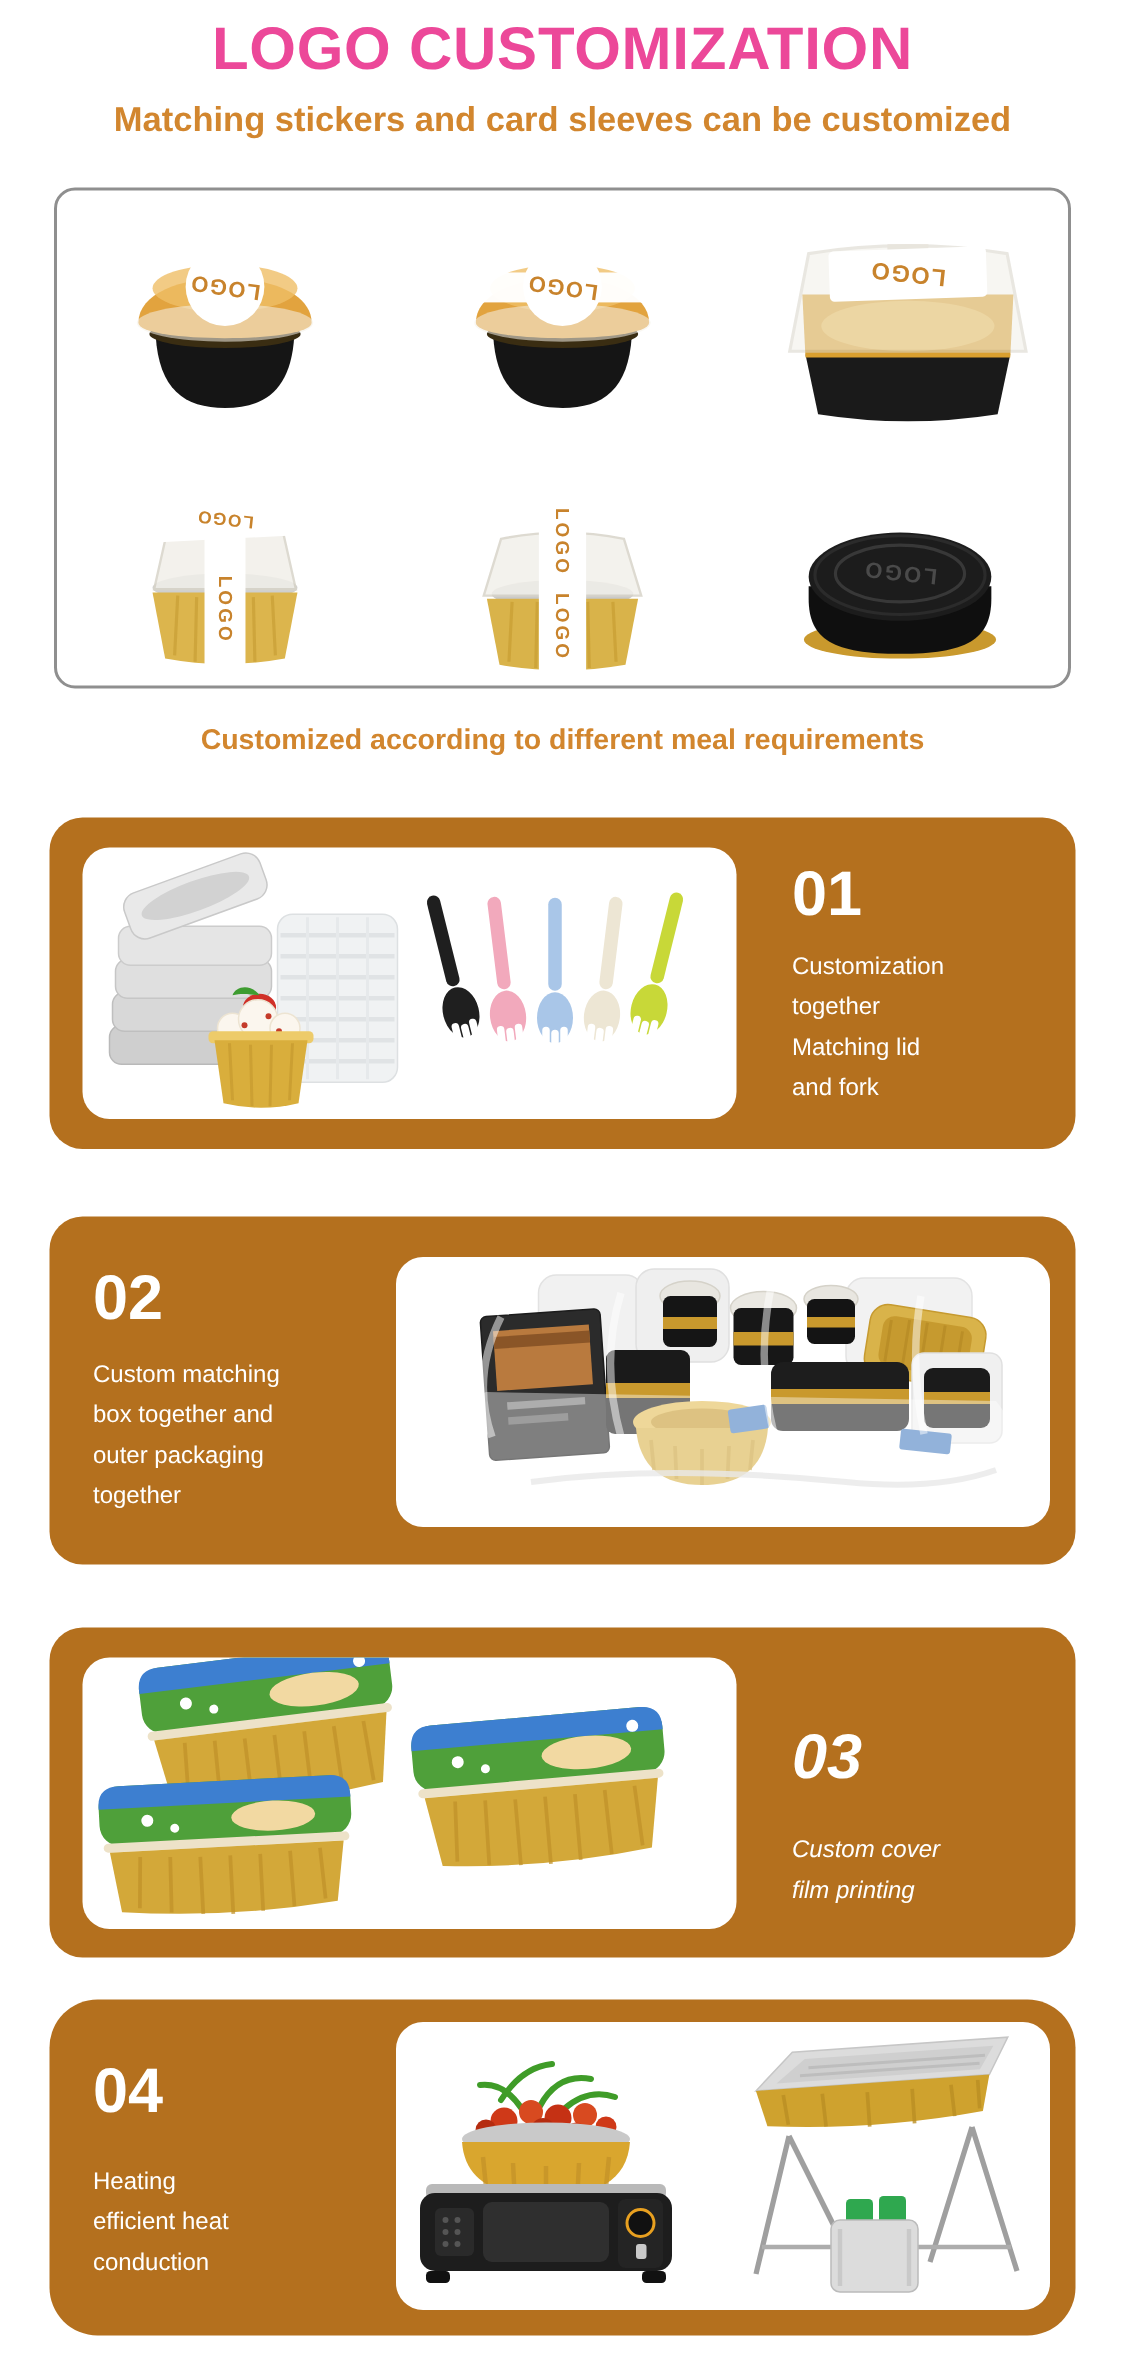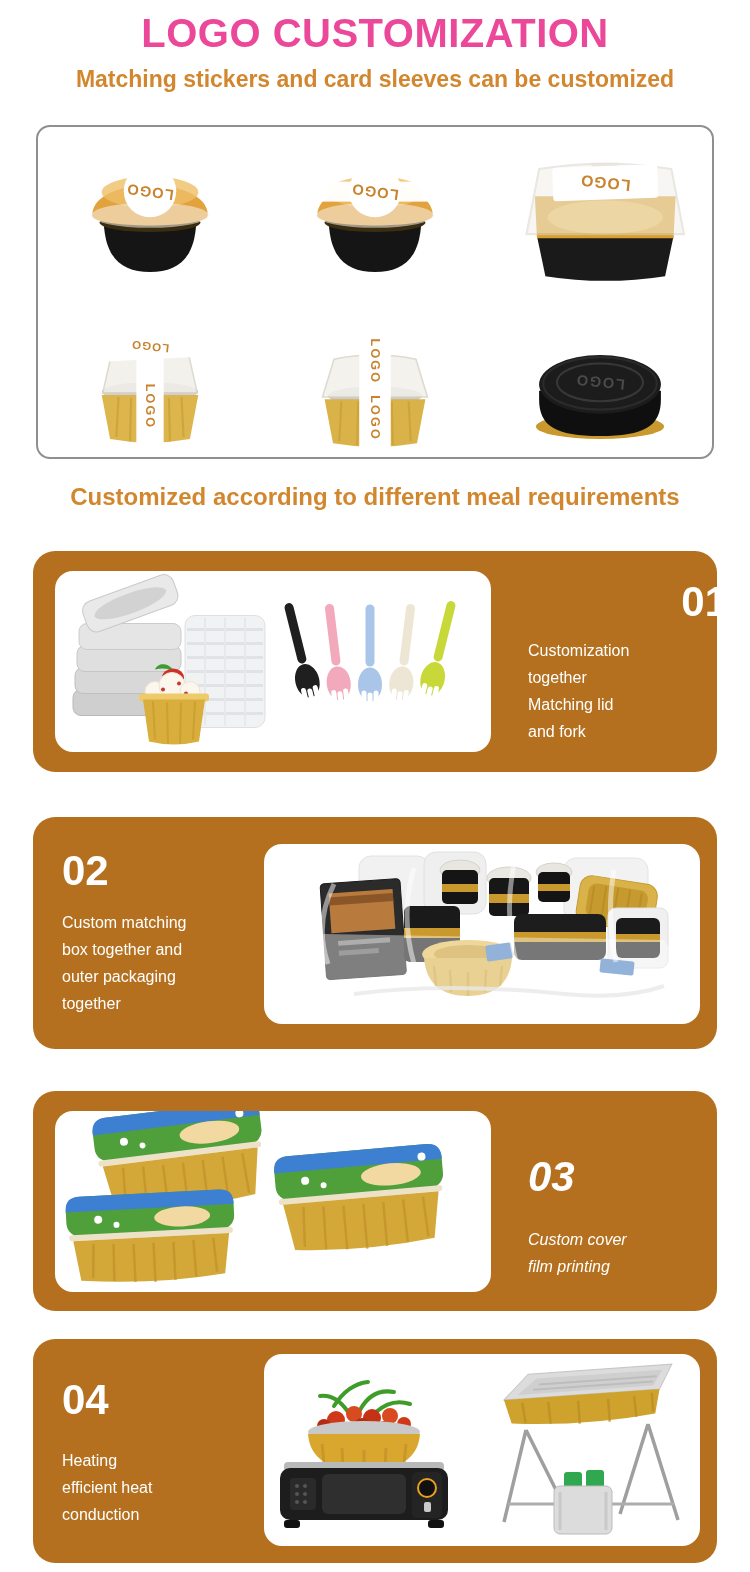--- a/index.html
+++ b/index.html
@@ -19,50 +19,50 @@
   }
   .product-box{
     margin:32px 36px 0;height:330px;
     border:2px solid #8f8f8f;border-radius:14px;background:#fff;
     display:grid;grid-template-columns:1fr 1fr 1fr;grid-template-rows:1fr 1fr;
     align-items:center;justify-items:center;
   }
   .product-box figure{margin:0;line-height:0;}
   .section-heading{
     margin:24px 0 0;text-align:center;
-    font-size:24px;font-weight:bold;color:#D2862E;
+    font-size:19px;font-weight:bold;color:#D2862E;
   }
   .card{
     position:relative;margin:0 33px;border-radius:22px;
     background:#B4701E;
   }
   .card .panel{
     position:absolute;background:#fff;border-radius:18px;overflow:hidden;line-height:0;
   }
   .card .copy{position:absolute;}
   .card .num{
     font-size:42px;font-weight:bold;color:#ffffff;line-height:1;
   }
   .card .lines{margin:0;}
   .card .lines span{
     display:block;font-size:16px;line-height:27px;color:#ffffff;
   }
   .c1{height:221px;margin-top:40px;}
   .c1 .panel{left:22px;top:20px;width:436px;height:181px;}
   .c1 .copy{left:495px;top:30px;width:200px;}
-  .c1 .num{margin-bottom:14px;text-align:right;}
+  .c1 .num{margin-bottom:14px;}
   .c2{height:232px;margin-top:45px;}
   .c2 .panel{left:231px;top:27px;width:436px;height:180px;}
   .c2 .copy{left:29px;top:33px;width:210px;}
   .c2 .num{margin-bottom:17px;}
   .c3{height:220px;margin-top:42px;}
   .c3 .panel{left:22px;top:20px;width:436px;height:181px;}
   .c3 .copy{left:495px;top:65px;width:210px;font-style:italic;}
   .c3 .num{margin-bottom:28px;}
-  .c4{height:224px;margin-top:28px;}
+  .c4{height:224px;margin-top:28px;border-radius:32px;}
   .c4 .panel{left:231px;top:15px;width:436px;height:192px;}
   .c4 .copy{left:29px;top:40px;width:210px;}
   .c4 .num{margin-bottom:26px;}
   svg text{font-family:"Liberation Sans","DejaVu Sans",sans-serif;font-weight:bold;}
 </style>
 </head>
 <body>
 
 <header>
   <h1 class="page-title">LOGO CUSTOMIZATION</h1>

